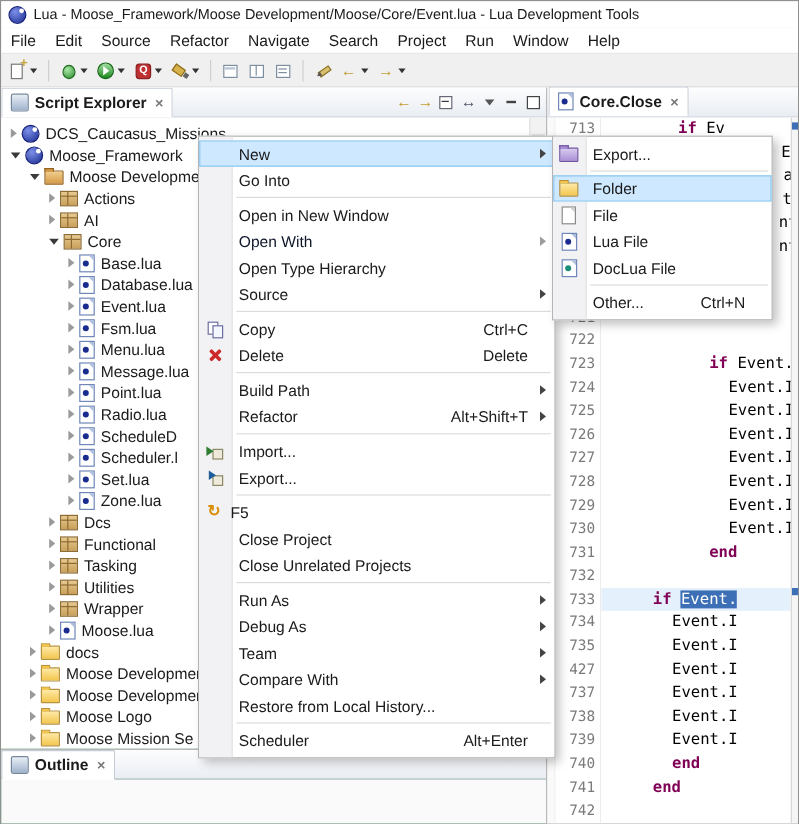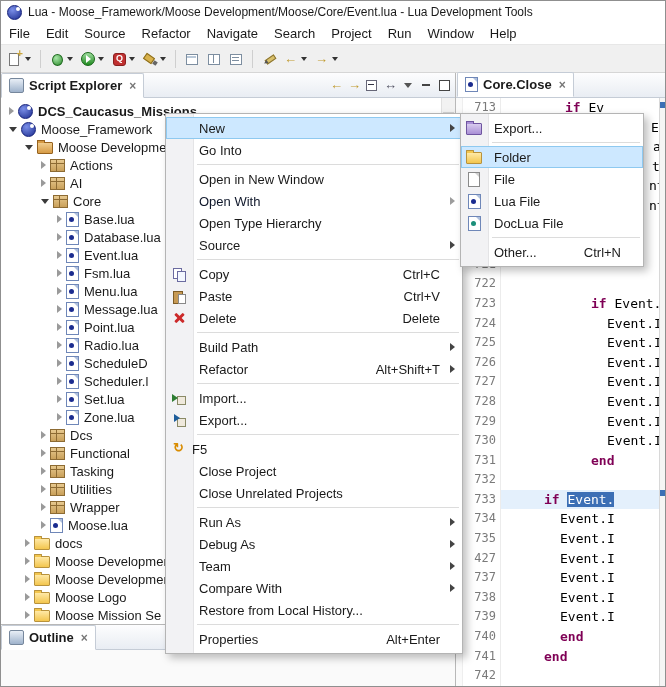--- a/index.html
+++ b/index.html
@@ -223,21 +223,21 @@
             <span class="vti vi-back"></span>
             <span class="vti vi-forward"></span>
             <span class="vti vi-collapse-all"></span>
             <span class="vti vi-link-editor"></span>
             <span class="vti vi-view-menu"></span>
             <span class="vti vi-minimize"></span>
             <span class="vti vi-maximize"></span>
           </div>
       </div>
       <div class="tree">
-          <div class="trow" style="padding-left: 8px; font-weight: bold;">
+          <div class="trow" style="padding-left: 8px;">
             <span class="tw tw-c"></span>
             <span class="tic proj-ic"></span>
             <span class="tlabel">DCS_Caucasus_Missions</span>
           </div>
           <div class="trow" style="padding-left: 8px;">
             <span class="tw tw-o"></span>
             <span class="tic proj-ic"></span>
             <span class="tlabel">Moose_Framework</span>
           </div>
           <div class="trow" style="padding-left: 24px;">
@@ -476,27 +476,20 @@
       <div class="msep"></div>
       <div class="mrow">
         <span class="mic">
           <span class="copy-ic"></span>
         </span>
         <span class="mlabel">Copy</span>
         <span class="mshort">Ctrl+C</span>
       </div>
       <div class="mrow">
         <span class="mic">
-          <span class="paste-ic"></span>
-        </span>
-        <span class="mlabel">Paste</span>
-        <span class="mshort">Ctrl+V</span>
-      </div>
-      <div class="mrow">
-        <span class="mic">
           <span class="x-ic"></span>
         </span>
         <span class="mlabel">Delete</span>
         <span class="mshort">Delete</span>
       </div>
       <div class="msep"></div>
       <div class="mrow">
         <span class="mic"></span>
         <span class="mlabel">Build Path</span>
         <span class="marrow"></span>
@@ -556,21 +549,21 @@
         <span class="mlabel">Compare With</span>
         <span class="marrow"></span>
       </div>
       <div class="mrow">
         <span class="mic"></span>
         <span class="mlabel">Restore from Local History...</span>
       </div>
       <div class="msep"></div>
       <div class="mrow">
         <span class="mic"></span>
-        <span class="mlabel">Properties</span>
+        <span class="mlabel">Scheduler</span>
         <span class="mshort">Alt+Enter</span>
       </div>
     </div>
   <div class="menu submenu">
       <div class="mrow">
         <span class="mic">
           <span class="projf-ic"></span>
         </span>
         <span class="mlabel">Export...</span>
       </div>

